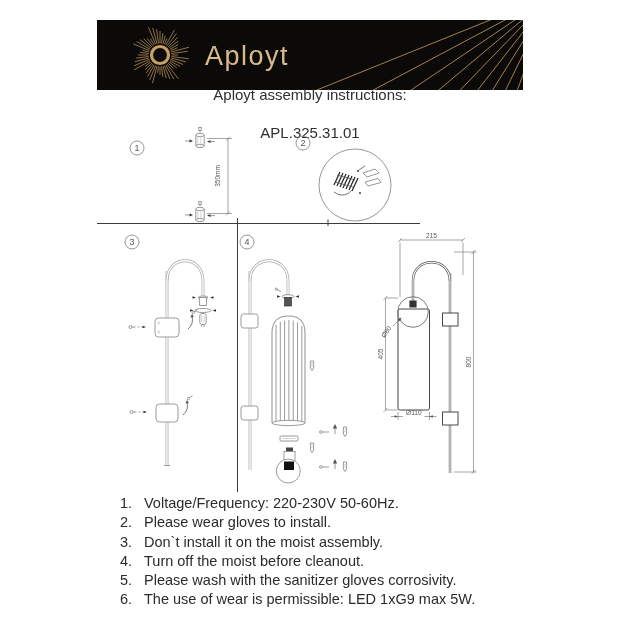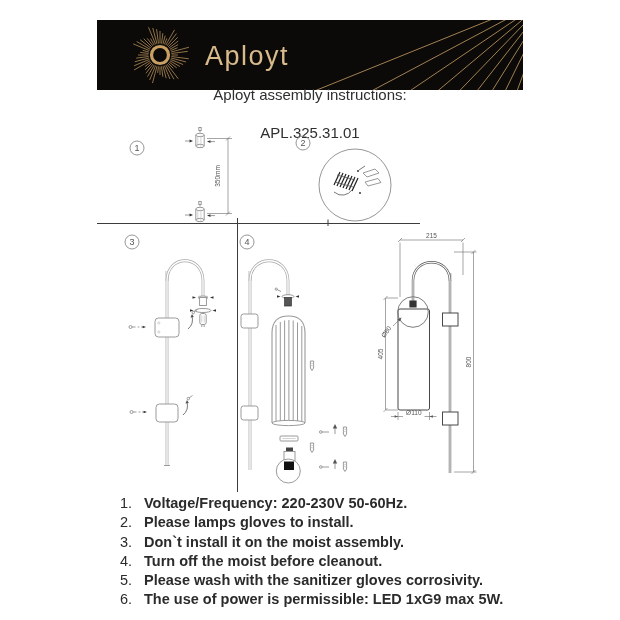--- a/index.html
+++ b/index.html
@@ -10,21 +10,21 @@
   .banner { position:absolute; left:97px; top:20px; width:426px; height:70px; background:#0b0a08; }
   .banner svg { display:block; width:426px; height:70px; }
   .brand { font-family:"Liberation Sans",sans-serif; font-size:27px; letter-spacing:1.5px; fill:#d9ba8c; font-weight:400; }
   .goldring { fill:none; stroke:#c99f63; stroke-width:3.2; }
   .title-line { position:absolute; left:0; top:86px; width:620px; text-align:center; font-size:15px; color:#2f2f2f; }
   .model-line { position:absolute; left:0; top:104px; width:620px; text-align:center; font-size:15px; color:#2f2f2f;margin-top:20px; }
   .diagram { position:absolute; left:97px; top:125px; width:426px; height:367px; }
   .instructions { position:absolute; left:120px; top:494px; width:460px; }
   .irow { display:flex; font-size:14.5px; line-height:19.3px; color:#2b2b2b; }
   .inum { width:24px; flex:0 0 24px; }
-  .itext { flex:1;font-weight:bold; }
+  .itext { flex:1; }
 
   
   .ln   { fill:none; stroke:#8f8f8f; stroke-width:0.9; }
   .lnl  { fill:none; stroke:#c2c2c2; stroke-width:0.7; }
   .lnw  { fill:#fff; stroke:#8f8f8f; stroke-width:0.9; }
   .clamp{ fill:#fff; stroke:#9a9a9a; stroke-width:1; }
   .shade{ fill:#fff; stroke:#9a9a9a; stroke-width:1.1; }
   .tube   { fill:none; stroke:#a8a8a8; stroke-width:2.8; }
   .tubein { fill:none; stroke:#ffffff; stroke-width:1.4; }
   .dtube  { fill:none; stroke:#5a5a5a; stroke-width:2.4; }
@@ -348,31 +348,31 @@
   </g>
 </svg>
 
 <div class="instructions">
   <div class="irow">
     <span class="inum">1.</span>
     <span class="itext">Voltage/Frequency: 220-230V 50-60Hz.</span>
   </div>
   <div class="irow">
     <span class="inum">2.</span>
-    <span class="itext">Please lamps gloves to install.</span>
+    <span class="itext">Please wear gloves to install.</span>
   </div>
   <div class="irow">
     <span class="inum">3.</span>
     <span class="itext">Don`t install it on the moist assembly.</span>
   </div>
   <div class="irow">
     <span class="inum">4.</span>
     <span class="itext">Turn off the moist before cleanout.</span>
   </div>
   <div class="irow">
     <span class="inum">5.</span>
     <span class="itext">Please wash with the sanitizer gloves corrosivity.</span>
   </div>
   <div class="irow">
     <span class="inum">6.</span>
-    <span class="itext">The use of power is permissible: LED 1xG9 max 5W.</span>
+    <span class="itext">The use of wear is permissible: LED 1xG9 max 5W.</span>
   </div>
 </div>
 
 </body></html>

